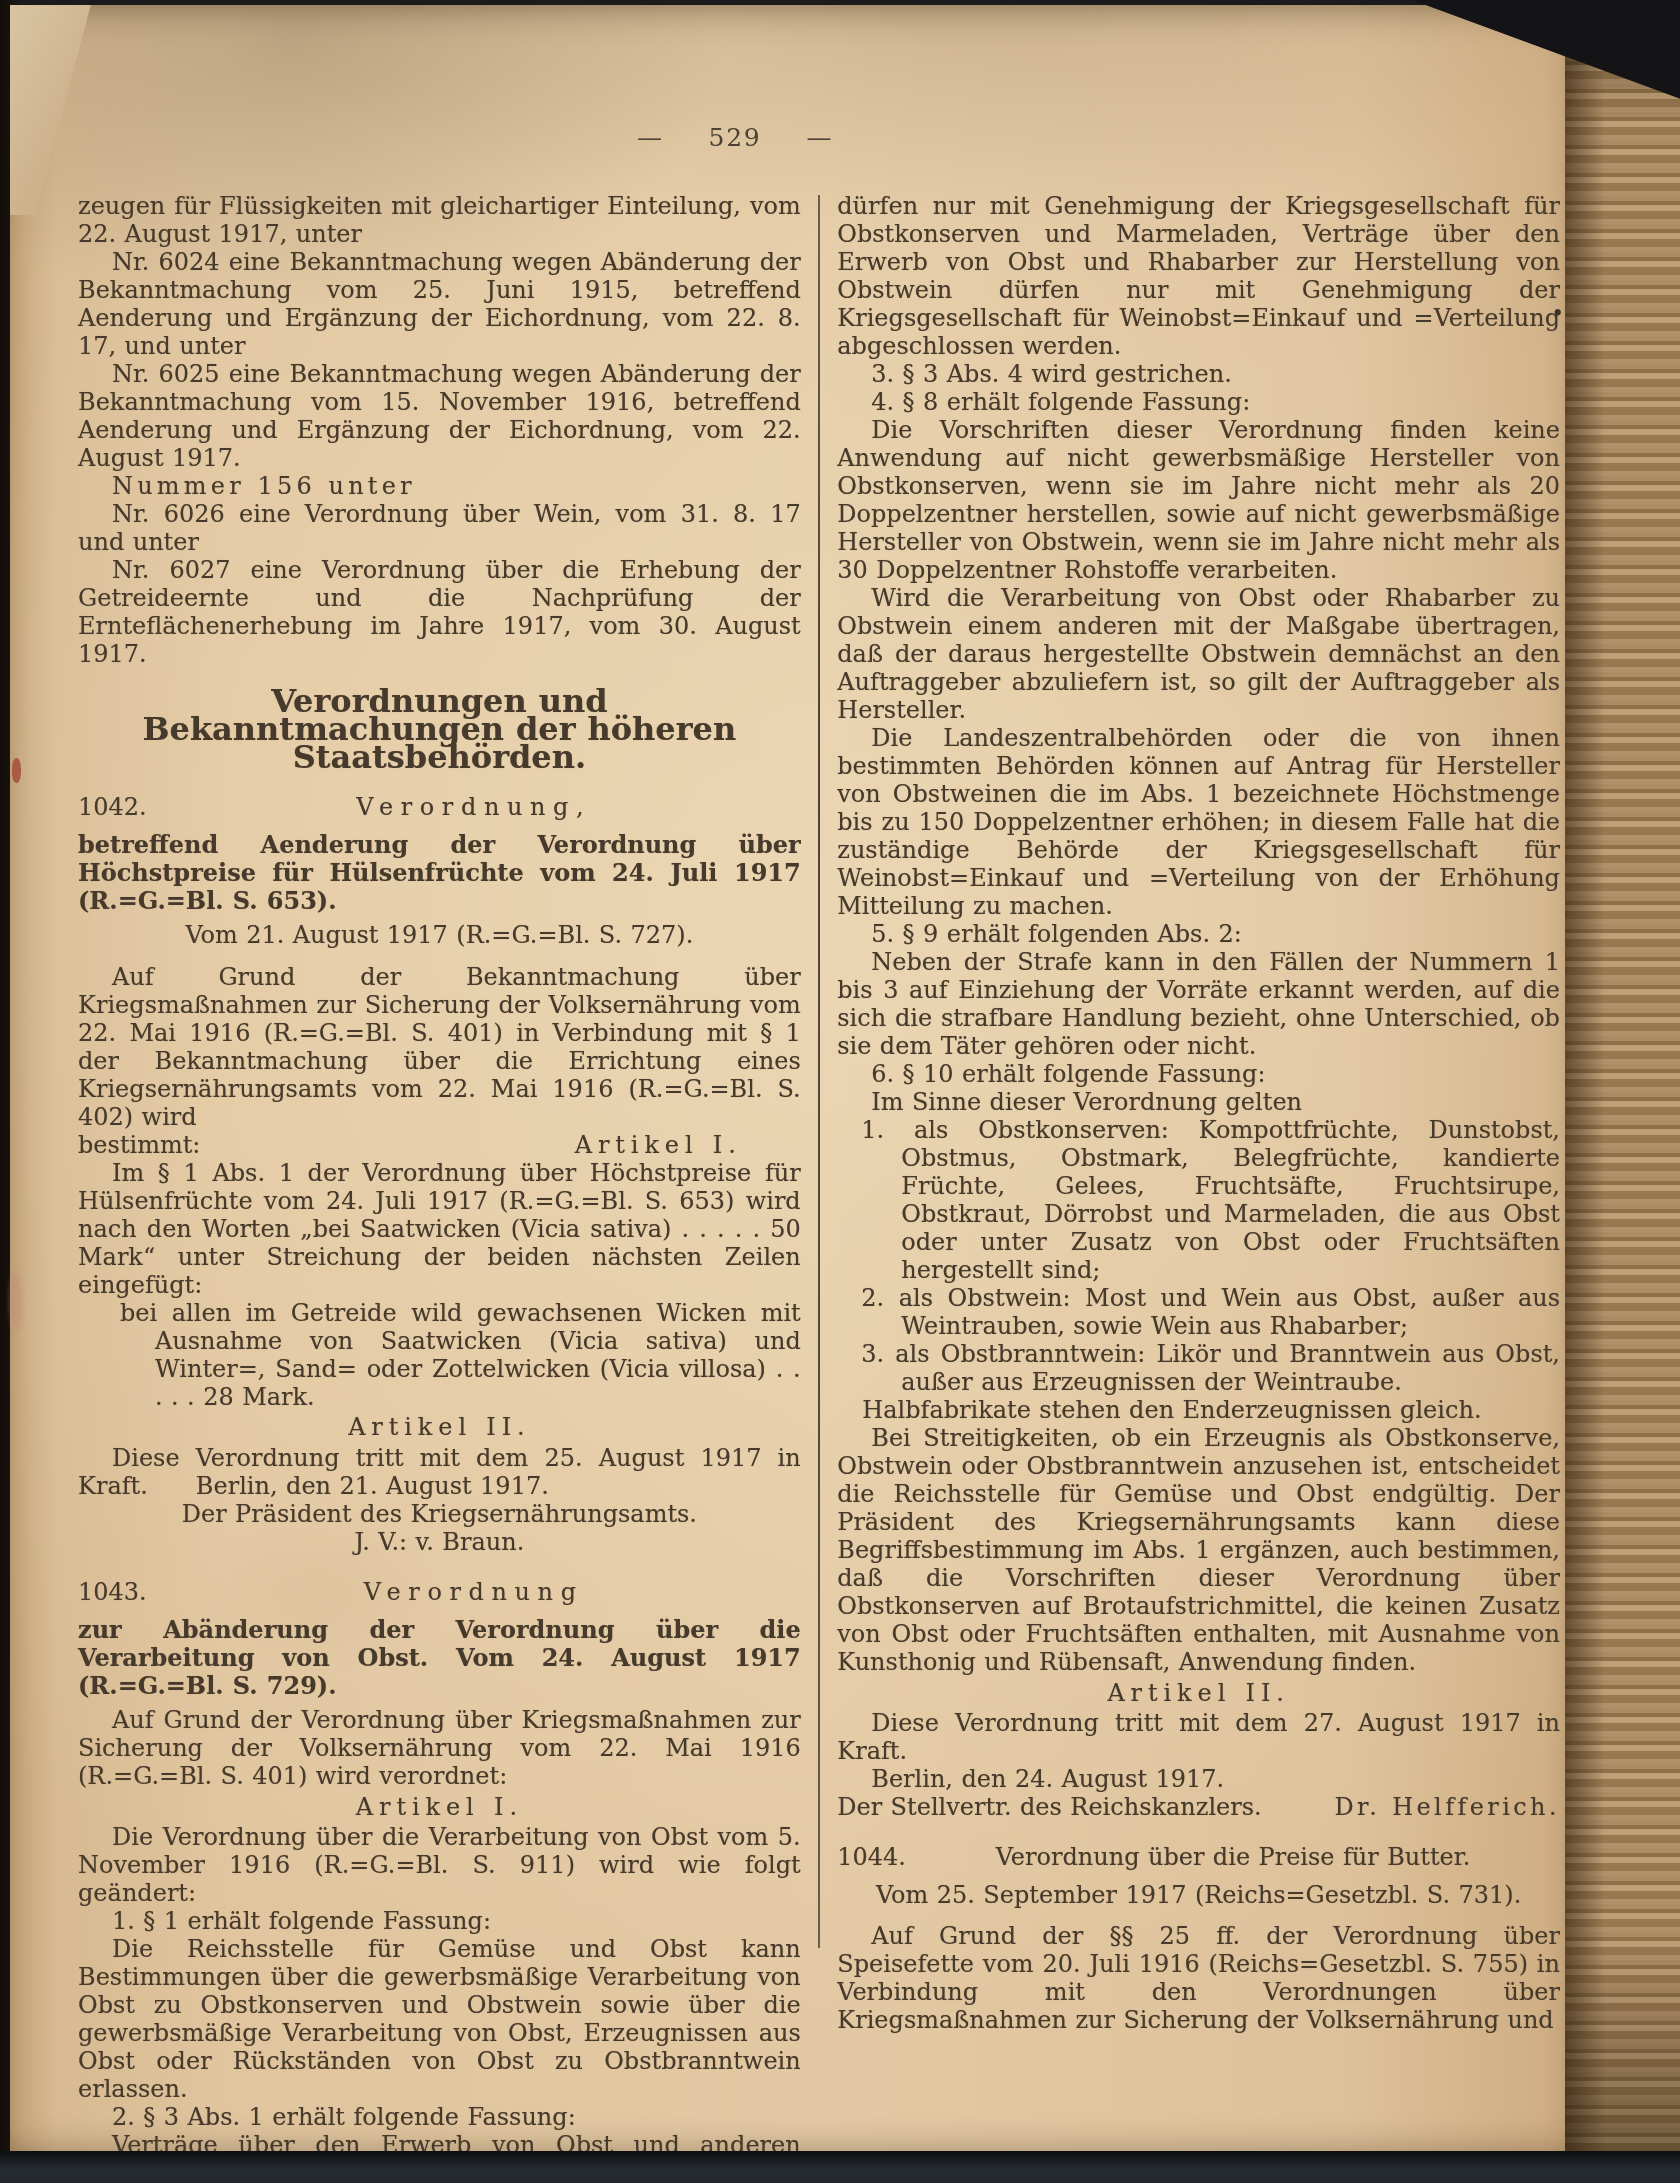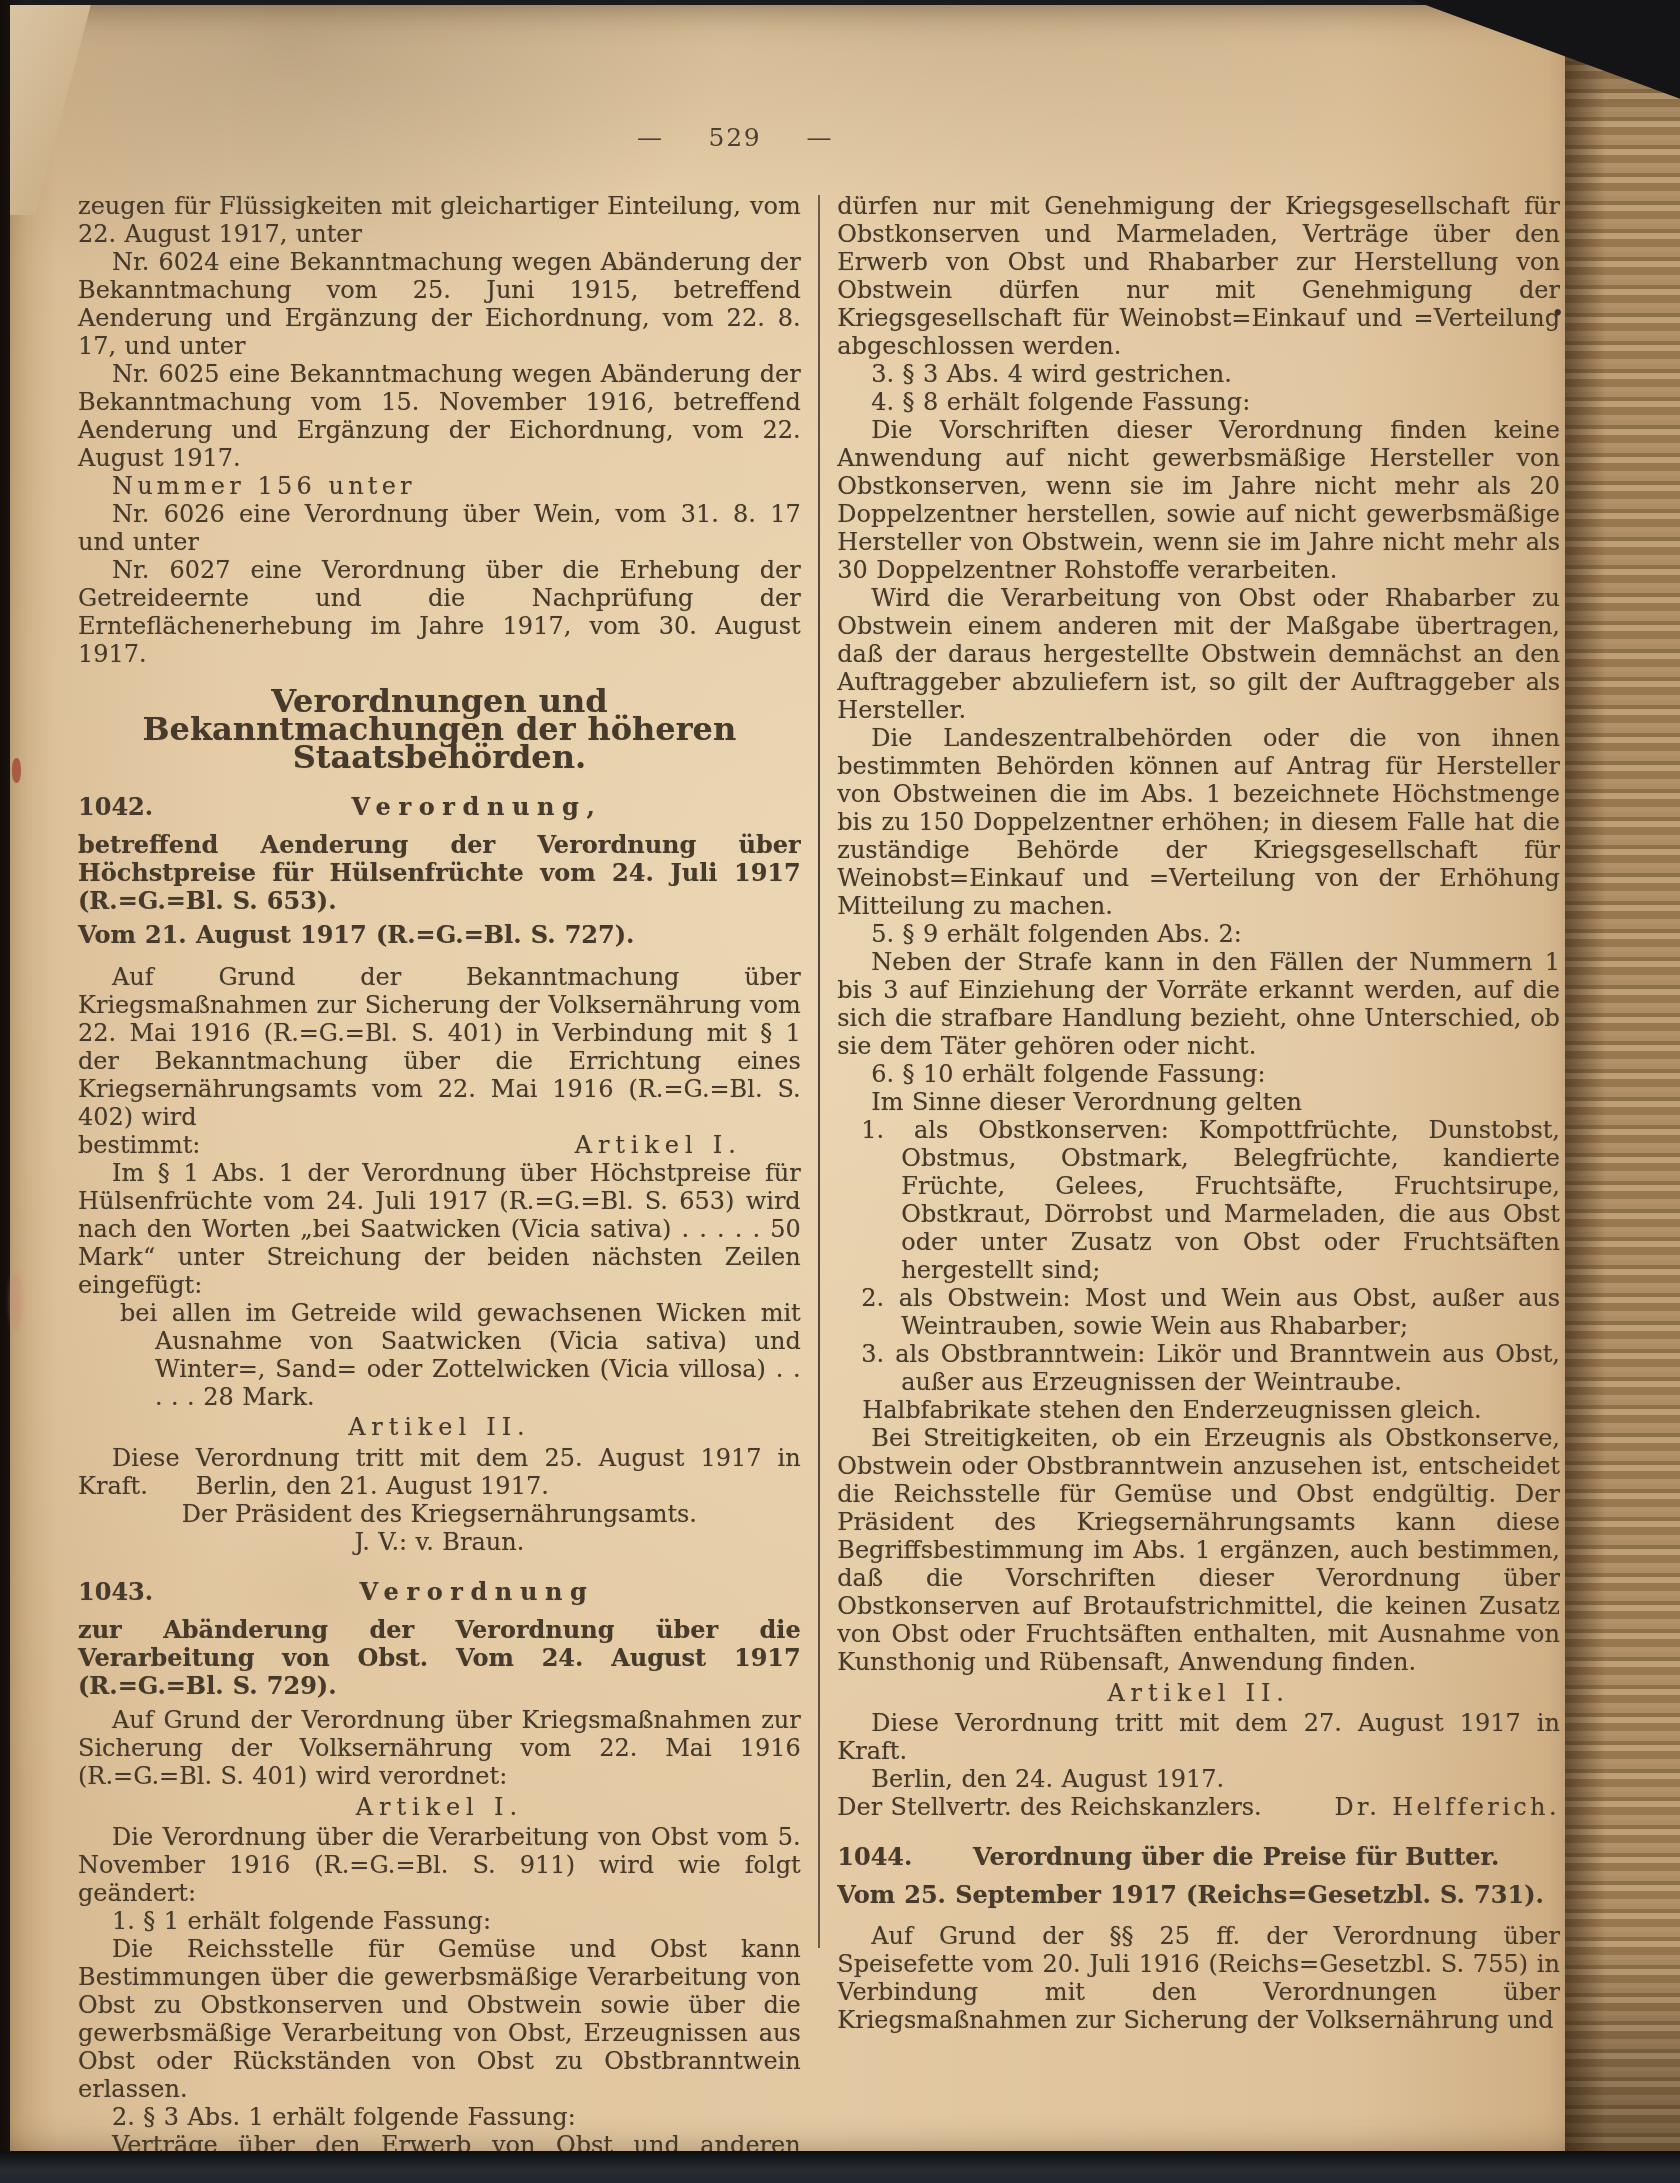--- a/index.html
+++ b/index.html
@@ -53,28 +53,28 @@
        word-spacing:0.8px;hyphens:auto;}
   .divider{width:2.5px;height:1753px;margin:3.4px 17px 0 17px;
     background:linear-gradient(180deg,#6b5d4c,#4f4336 30%,#564a3c 70%,#6b5d4c);}
 
   
   .blk{margin:0;}
   .blk.cont{}
   .blk.p{text-indent:34px;}
   .blk.p-sp{text-indent:34px;letter-spacing:4.2px;}
   .blk.main-head{font-weight:bold;text-align:center;margin:18.5px 34px 11.8px 34px;font-size:32px;}
-  .blk.center-bold{font-weight:bold;margin:3.4px 0 13.4px 0;}
+  .blk.center-bold{font-weight:normal;text-align:center;margin:3.4px 0 13.4px 0;}
   .blk.head-bold{font-weight:bold;text-align:justify;margin:0 0 6.7px 0;}
   .blk.center{text-align:center;}
   .blk.center-sp{text-align:center;letter-spacing:5.9px;margin:2.5px 0;}
   .blk.quote{margin-left:77px;text-indent:-35px;}
   .blk.li{margin-left:64px;text-indent:-40px;}
   .blk.licont{margin-left:25px;}
-  .blk.num-head{display:flex;font-weight:bold;margin:22px 0 10px 0;justify-content:center;}
+  .blk.num-head{display:flex;font-weight:normal;margin:22px 0 10px 0;justify-content:center;}
   .blk.num-head .num{flex:0 0 auto;}
   .blk.num-head .ttl{flex:1;text-align:center;}
   .blk.num-head.sp .ttl{letter-spacing:7.6px;}
   .blk.split{display:flex;justify-content:space-between;}
   .blk.split .r{letter-spacing:5.9px;}
   .blk.split.pad{padding-right:59px;gap:20px;}
   .blk.split.tight .r{letter-spacing:3.4px;}
 
   .margin-dot{position:absolute;right:1.7px;top:296px;color:#3c3228;font-size:22px;}
 </style>

